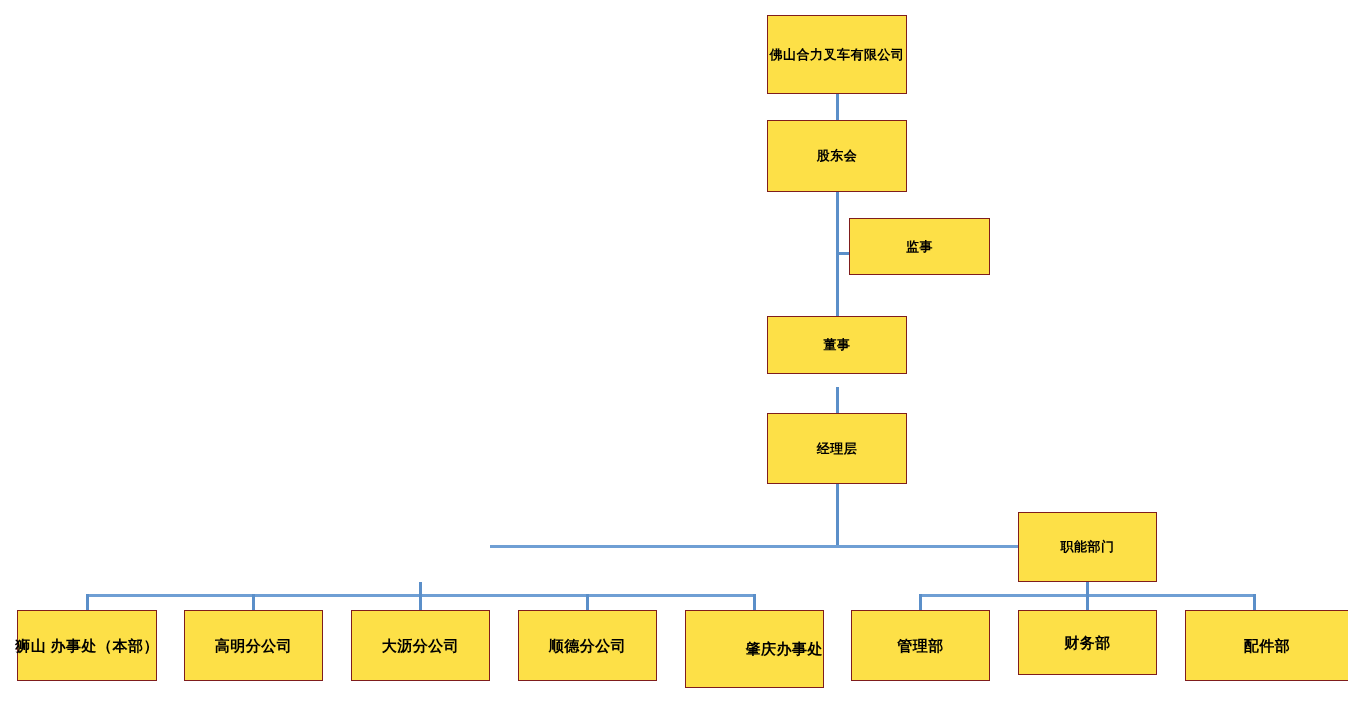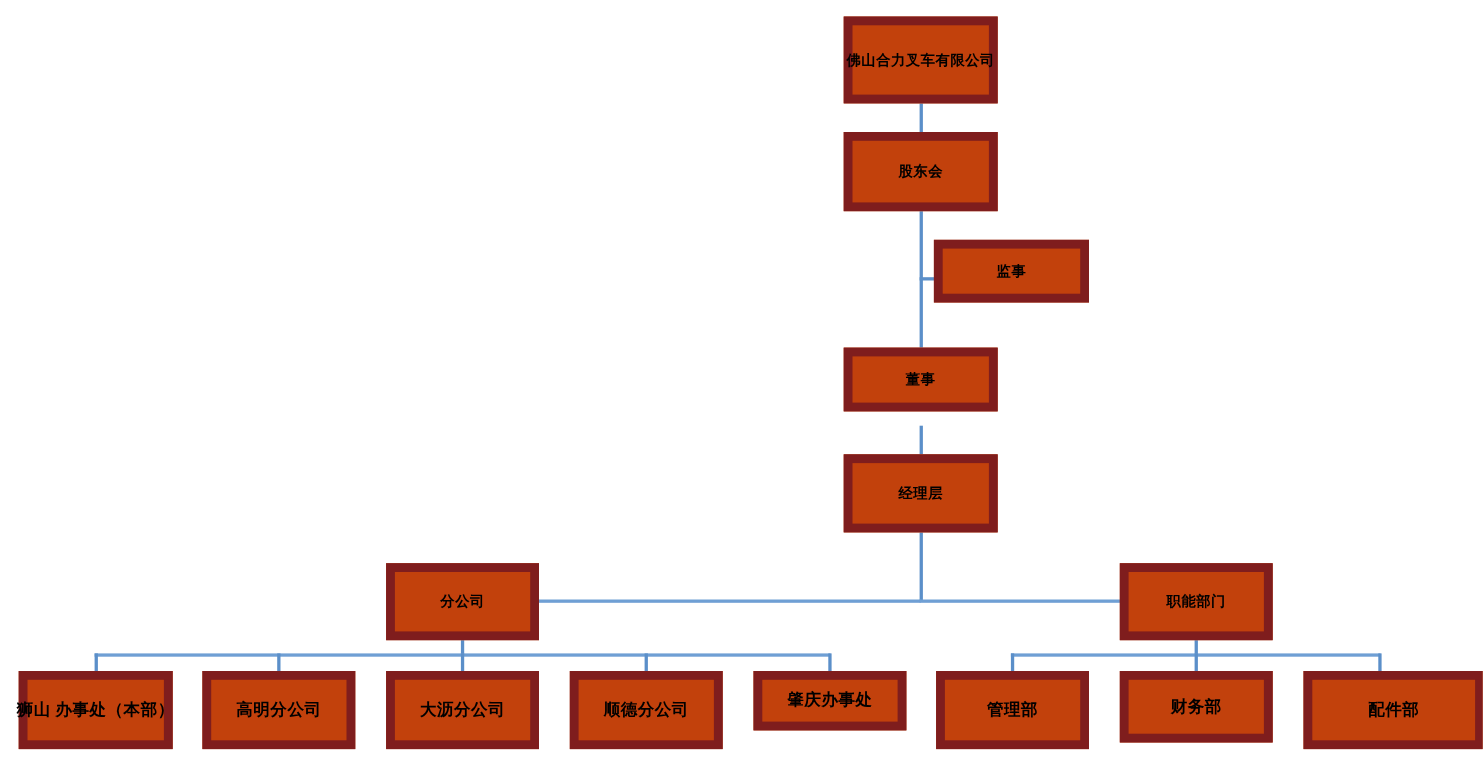--- a/index.html
+++ b/index.html
@@ -23,22 +23,22 @@
     position: absolute;
     background: #5b8fc9;
   }
   .conn-v { width: 3px; }
   .conn-h { height: 3px; }
   .conn-thin { background: #6f9fd4; }
   
   .node {
     position: absolute;
     box-sizing: border-box;
-    border: 8px solid #7f1d1d;
-    background: #c2410c;
+    border: 1px solid #7f1d1d;
+    background: #fde047;
     display: flex;
     align-items: center;
     justify-content: center;
     text-align: center;
   }
   .node-label {
     font-weight: bold;
     font-size: 13px;
     color: #000000;
     line-height: 1.2;
@@ -104,23 +104,20 @@
   </div>
 
   <div class="node node-l2" style="left:767px; top:316px; width:140px; height:58px;">
     <span class="node-label">董事</span>
   </div>
 
   <div class="node node-l3" style="left:767px; top:413px; width:140px; height:71px;">
     <span class="node-label">经理层</span>
   </div>
 
-  <div class="node node-l4" style="left:351px; top:512px; width:139px; height:70px;">
-    <span class="node-label">分公司</span>
-  </div>
 
   <div class="node node-l4" style="left:1018px; top:512px; width:139px; height:70px;">
     <span class="node-label">职能部门</span>
   </div>
 
   <div class="node node-leaf" style="left:17px; top:610px; width:140px; height:71px;">
     <span class="node-label">狮山 办事处（本部）</span>
   </div>
 
   <div class="node node-leaf" style="left:184px; top:610px; width:139px; height:71px;">
@@ -128,21 +125,21 @@
   </div>
 
   <div class="node node-leaf" style="left:351px; top:610px; width:139px; height:71px;">
     <span class="node-label">大沥分公司</span>
   </div>
 
   <div class="node node-leaf" style="left:518px; top:610px; width:139px; height:71px;">
     <span class="node-label">顺德分公司</span>
   </div>
 
-  <div class="node node-leaf" style="left:685px; top:610px; width:139px; height:54px;">
+  <div class="node node-leaf" style="left:685px; top:610px; width:139px; height:78px;justify-content:flex-end;">
     <span class="node-label">肇庆办事处</span>
   </div>
 
   <div class="node node-leaf" style="left:851px; top:610px; width:139px; height:71px;">
     <span class="node-label">管理部</span>
   </div>
 
   <div class="node node-leaf" style="left:1018px; top:610px; width:139px; height:65px;">
     <span class="node-label">财务部</span>
   </div>

